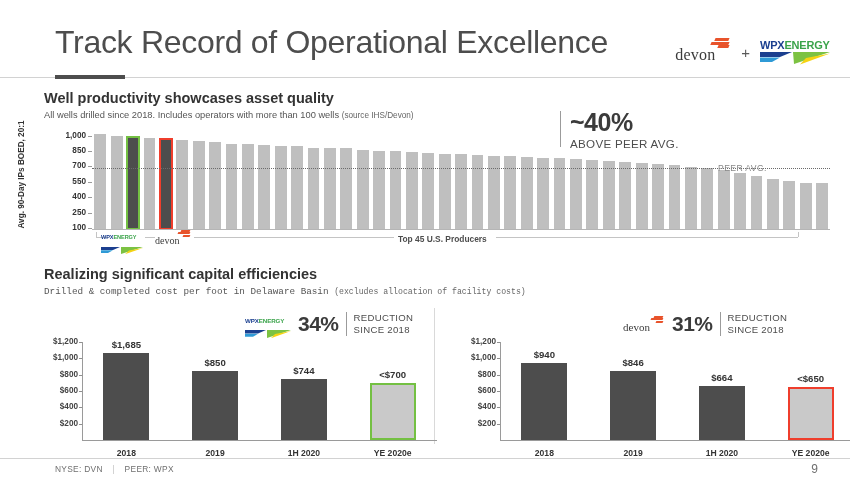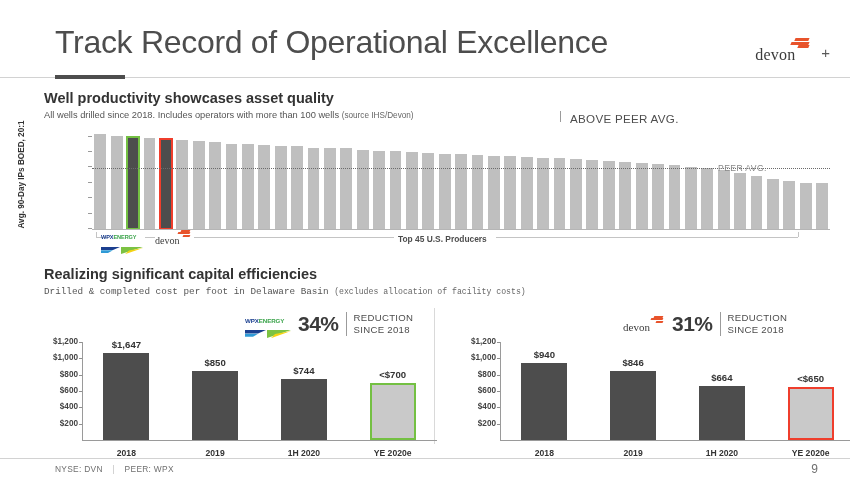--- a/index.html
+++ b/index.html
@@ -170,31 +170,49 @@
   <div class="logo-group">
     <div class="devon-logo">
       <div class="devon-mark">
           <i></i>
           <i></i>
           <i></i>
         </div>
       <div class="devon-word">devon</div>
     </div>
     <div class="plus-sign">+</div>
+    <div class="wpx-logo">
+      <div class="wpx-word"><span class="wpx">WPX</span><span class="energy">ENERGY</span></div>
+      <svg class="wpx-chevron" viewBox="0 0 70 13">
+        <polygon points="0,0 32,0 20,5 0,5" fill="#1b3f8f"></polygon>
+        <polygon points="0,5.5 20,5.5 12,10 0,10" fill="#2f9ad6"></polygon>
+        <polygon points="33,0 70,0 34,12" fill="#7cc242"></polygon>
+        <polygon points="46,6 70,1.5 40,12.5" fill="#f5d312"></polygon>
+      </svg>
+    </div>
   </div>
 
   <div class="header-rule"></div>
   <div class="header-accent"></div>
 </div>
 
 <div class="sec-title" style="left:44px; top:90px;">Well productivity showcases asset quality</div>
 <div class="sec-sub" style="left:44px; top:110px;"><span>All wells drilled since 2018. Includes operators with more than 100 wells</span> <span class="paren">(source IHS/Devon)</span></div>
 
 <div class="top-chart">
   <div class="yaxis-title">Avg. 90-Day IPs BOED, 20:1</div>
+  <div class="ytick-wrap" id="c1ticks">
+      <div class="ytick" style="top: 2.69231px;">1,000</div>
+      <div class="ytick" style="top: 18.0769px;">850</div>
+      <div class="ytick" style="top: 33.4615px;">700</div>
+      <div class="ytick" style="top: 48.8462px;">550</div>
+      <div class="ytick" style="top: 64.2308px;">400</div>
+      <div class="ytick" style="top: 79.6154px;">250</div>
+      <div class="ytick" style="top: 95px;">100</div>
+    </div>
   <div class="plot">
     <div class="bars" id="c1bars">
         <div class="bar-slot">
           <div class="bar" style="height: 96.4103px;"></div>
         </div>
         <div class="bar-slot">
           <div class="bar" style="height: 94.359px;"></div>
         </div>
         <div class="bar-slot">
           <div class="bar hl-green" style="height: 93.8462px;"></div>
@@ -335,20 +353,21 @@
     <div class="ytick-mark" style="top: 53.8462px;"></div>
     <div class="ytick-mark" style="top: 69.2308px;"></div>
     <div class="ytick-mark" style="top: 84.6154px;"></div>
     <div class="ytick-mark" style="top: 100px;"></div>
   </div>
 <div class="axis-base"></div>
 
 <div class="callout">
   <div class="callout-div"></div>
   <div class="callout-right">
+    <div class="callout-big">~40%</div>
     <div class="callout-small">ABOVE PEER AVG.</div>
   </div>
 </div>
 
 <div class="brand-bracket">
   <div class="bk-tick" style="left:96px; top:0px;"></div>
   <div class="bk-line" style="left:96px; top:5px; width:12px;"></div>
   <div class="mini-wpx" style="left:101px; top:2px;">
     <div class="mini-wpx-word"><span class="wpx">WPX</span><span class="energy">ENERGY</span></div>
     <svg viewBox="0 0 42 7" style="width:42px;height:7px;margin-top:1px;">
@@ -405,21 +424,21 @@
       <div class="btick-mark" style="left: 48.5px; top: 52.3333px;"></div>
       <div class="btick" style="left: 10px; top: 63.6667px;">$800</div>
       <div class="btick-mark" style="left: 48.5px; top: 68.6667px;"></div>
       <div class="btick" style="left: 10px; top: 80px;">$600</div>
       <div class="btick-mark" style="left: 48.5px; top: 85px;"></div>
       <div class="btick" style="left: 10px; top: 96.3333px;">$400</div>
       <div class="btick-mark" style="left: 48.5px; top: 101.333px;"></div>
       <div class="btick" style="left: 10px; top: 112.667px;">$200</div>
       <div class="btick-mark" style="left: 48.5px; top: 117.667px;"></div>
       <div class="bbar" style="position: absolute; left: 73.375px; top: 47.025px; width: 46px; height: 86.975px;"></div>
-      <div class="bval" style="left: 56.375px; top: 33.025px; width: 80px; text-align: center;">$1,647</div>
+      <div class="bval" style="left: 56.375px; top: 33.025px; width: 80px; text-align: center;">$1,685</div>
       <div class="bcat" style="left: 56.375px; top: 142px; width: 80px;">2018</div>
       <div class="bbar" style="position: absolute; left: 162.125px; top: 64.5833px; width: 46px; height: 69.4167px;"></div>
       <div class="bval" style="left: 145.125px; top: 50.5833px; width: 80px; text-align: center;">$850</div>
       <div class="bcat" style="left: 145.125px; top: 142px; width: 80px;">2019</div>
       <div class="bbar" style="position: absolute; left: 250.875px; top: 73.24px; width: 46px; height: 60.76px;"></div>
       <div class="bval" style="left: 233.875px; top: 59.24px; width: 80px; text-align: center;">$744</div>
       <div class="bcat" style="left: 233.875px; top: 142px; width: 80px;">1H 2020</div>
       <div class="bbar est-green" style="position: absolute; left: 339.625px; top: 76.8333px; width: 46px; height: 57.1667px;"></div>
       <div class="bval" style="left: 322.625px; top: 62.8333px; width: 80px; text-align: center;">&lt;$700</div>
       <div class="bcat" style="left: 322.625px; top: 142px; width: 80px;">YE 2020e</div>

